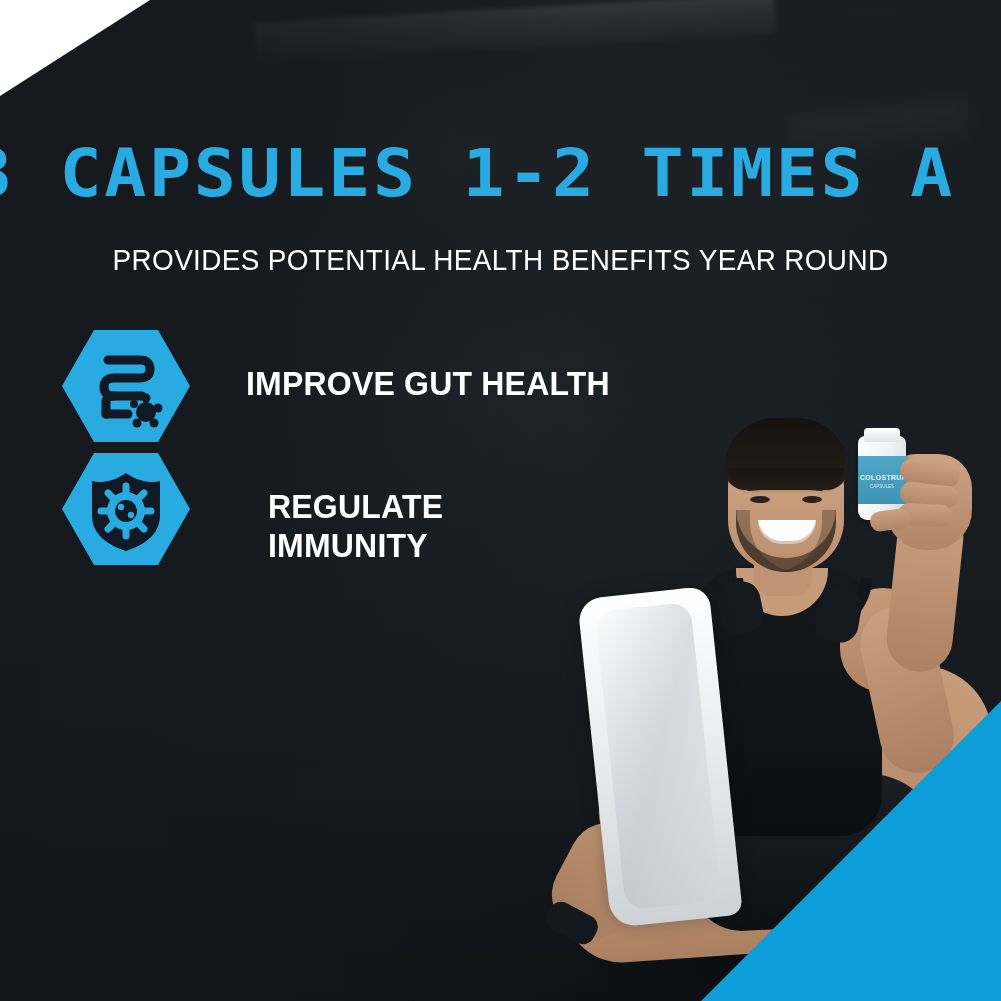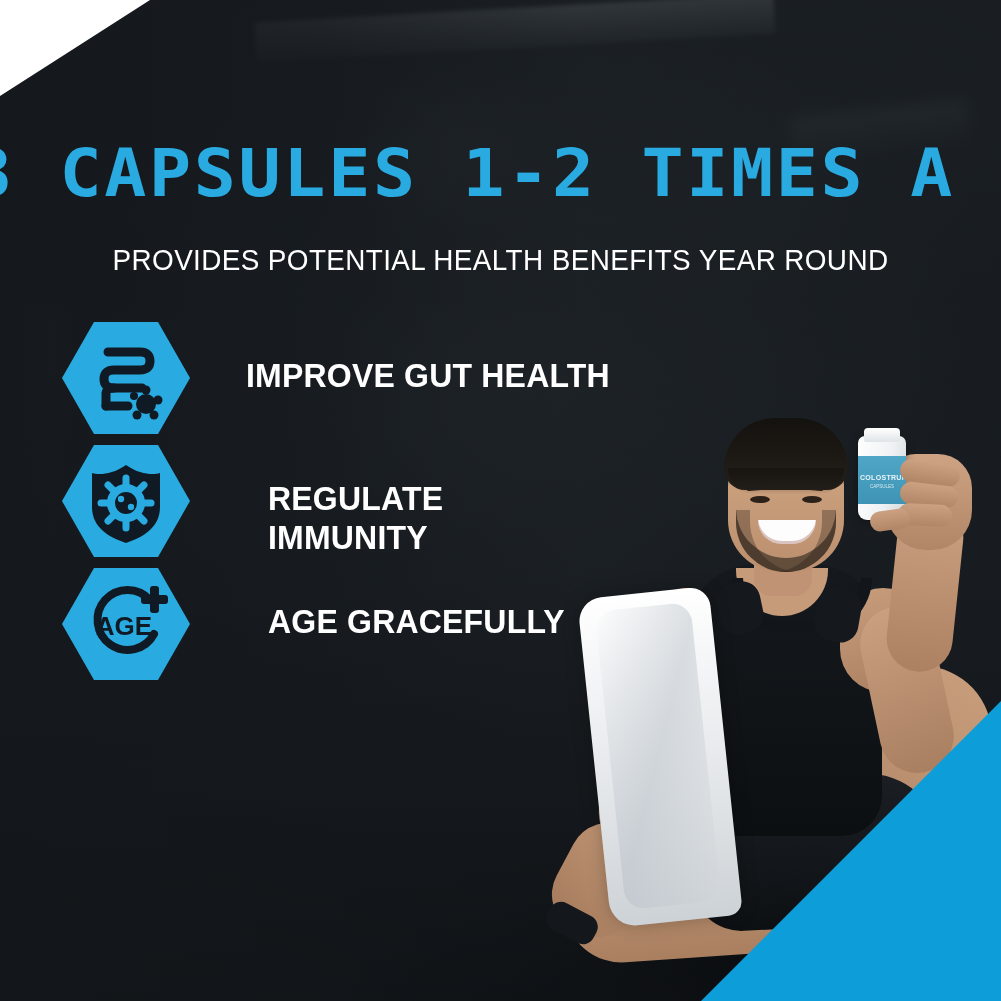--- a/index.html
+++ b/index.html
@@ -100,21 +100,21 @@
     font-weight:400;
     letter-spacing:.4px;
     font-family:"Liberation Sans",sans-serif;
     transform:scaleX(.93);
     z-index:5;
     white-space:nowrap;
   }
 
   
   .benefits{
-    position:absolute;left:62px;top:322px;width:560px;
+    position:absolute;left:62px;top:330px;width:560px;
     z-index:5;
   }
   .benefit-row{
     position:relative;
     height:123px;
     display:flex;
     align-items:flex-start;
   }
   .hexwrap{
     position:relative;
@@ -437,34 +437,20 @@
               <line x1="75" y1="47" x2="82" y2="40"></line>
             </g>
             <circle cx="59" cy="54" r="3.2" stroke="none"></circle>
             <circle cx="69" cy="62" r="3.2" stroke="none"></circle>
           </g>
         </svg>
       </div>
       <div class="benefit-label">REGULATE IMMUNITY</div>
     </div>
 
-    <div class="benefit-row r2">
-      <div class="hexwrap">
-        <svg class="hex" viewBox="0 0 128 112">
-          <polygon points="32,0 96,0 128,56 96,112 32,112 0,56" class="hexbg" fill="#29abe2"></polygon>
-          <path class="glyph" fill="none" stroke-width="8" stroke-linecap="round" d="M88 32 A30 30 0 1 0 92 66" stroke="#0f1a24"></path>
-          <text x="62" y="67" class="agetext" fill="#0f1a24" text-anchor="middle" font-size="26" font-weight="bold" font-family="&quot;Liberation Sans&quot;, sans-serif">AGE</text>
-          <g class="glyph2" fill="#0f1a24">
-            <rect x="88" y="18" width="9" height="27" rx="3"></rect>
-            <rect x="79" y="27" width="27" height="9" rx="3"></rect>
-          </g>
-        </svg>
-      </div>
-      <div class="benefit-label">AGE GRACEFULLY</div>
-    </div>
 
 
   </div>
 
   <div class="corner-tl"></div>
   <div class="corner-br" style="background: rgb(13, 157, 216);"></div>
 
 </div>
 
 </body></html>

